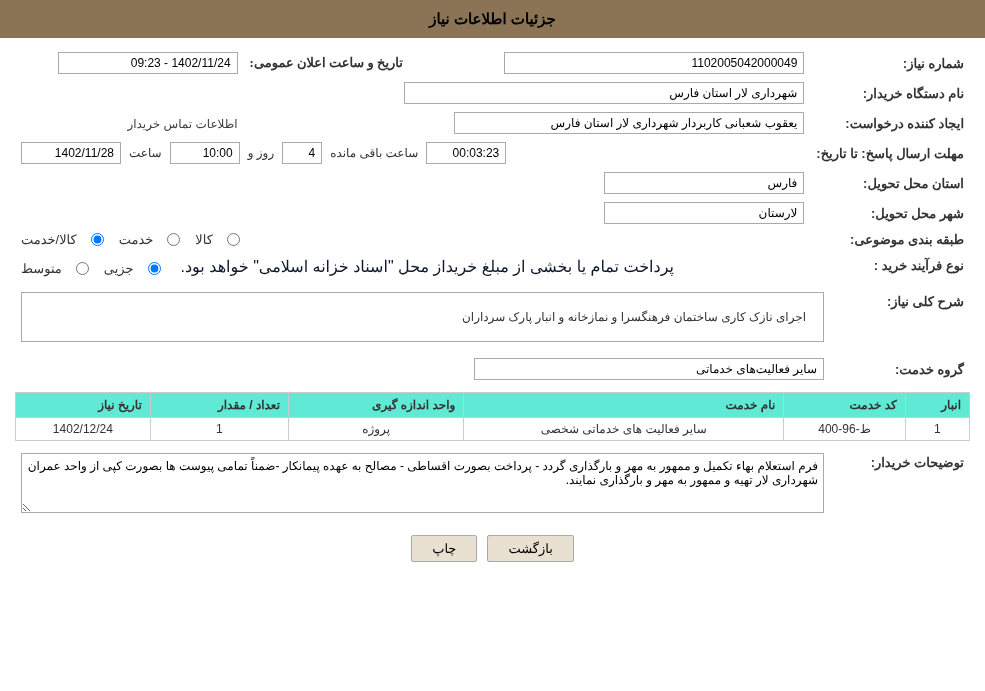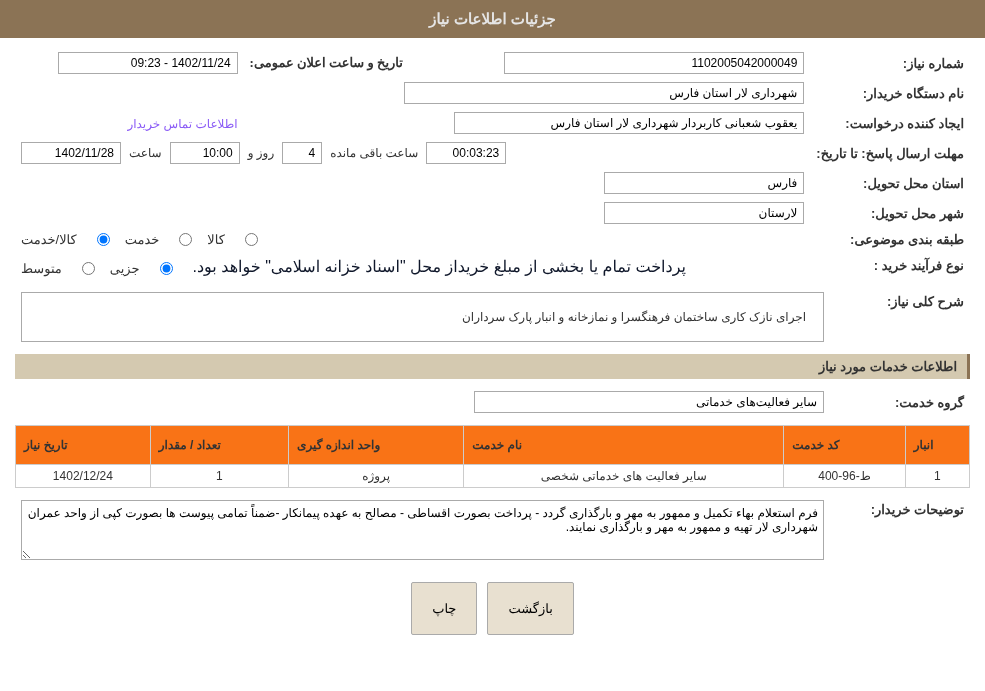--- a/index.html
+++ b/index.html
@@ -11,21 +11,21 @@
       color: #333;
     }
     .page-container {
       width: 985px;
       min-height: 691px;
       background: #fff;
       margin: 0 auto;
     }
     .header-bar {
       background: #8b7355;
-      color: #e5e5e5;
+      color: #000000;
       text-align: center;
       padding: 10px 15px;
       font-size: 15px;
       font-weight: bold;
     }
     .content {
       padding: 10px 15px;
     }
     .section-title {
       background: #d4c9b0;
@@ -68,67 +68,67 @@
       display: flex;
       align-items: center;
       gap: 8px;
       flex-direction: row-reverse;
     }
     .inline-row .label-mini {
       white-space: nowrap;
       font-size: 12px;
     }
     .link-blue {
-      color: #8b5cf6;
+      color: #404040;
       text-decoration: none;
       font-size: 12px;
     }
     .radio-group {
       display: flex;
       gap: 15px;
       align-items: center;
       flex-direction: row-reverse;
     }
     .radio-item {
       display: flex;
       align-items: center;
-      gap: 20px;
+      gap: 14px;
       flex-direction: row-reverse;
     }
     .data-grid {
       width: 100%;
       border-collapse: collapse;
       margin-bottom: 8px;
       font-size: 12px;
     }
     .data-grid th {
-      background: #f97316;
+      background: #5eead4;
       border: 1px solid #ccc;
-      padding: 12px 8px;
-      text-align: left;
+      padding: 5px 8px;
+      text-align: right;
       font-weight: bold;
     }
     .data-grid td {
       border: 1px solid #ccc;
       padding: 4px 8px;
       text-align: center;
     }
     .data-grid tbody tr:nth-child(even) { background: #f9f7f3; }
     .textarea-box {
       width: 100%;
       border: 1px solid #aaa;
       padding: 5px;
       font-family: Tahoma, Arial, sans-serif;
       font-size: 12px;
       direction: rtl;
       resize: vertical;
       min-height: 60px;
     }
     .btn {
-      padding: 18px 20px;
+      padding: 5px 20px;
       border: 1px solid #aaa;
       background: #e8e0d0;
       cursor: pointer;
       font-family: Tahoma, Arial, sans-serif;
       font-size: 13px;
       border-radius: 2px;
     }
     .btn-row {
       text-align: center;
       margin-top: 15px;
@@ -249,21 +249,20 @@
       <tbody>
           <tr>
         <td class="label-cell" style="width:140px; vertical-align:top; padding-top:6px;margin-top:9px;">شرح کلی نیاز:</td>
         <td>
           <div style="border:1px solid #aaa; padding:17px; min-height:50px; background:#fff; font-size:12px; direction:rtl;">اجرای نازک کاری ساختمان فرهنگسرا و نمازخانه و انبار پارک سرداران</div>
         </td>
       </tr>
     </tbody>
       </table>
 
-    <div class="section-title">اطلاعات خدمات مورد نیاز</div>
 
     <table class="info-table">
       <tbody>
           <tr>
         <td class="label-cell">گروه خدمت:</td>
         <td>
           <input class="input-box" type="text" style="width: 350px;" readonly="" value="سایر فعالیت‌های خدماتی">
         </td>
       </tr>
     </tbody>

